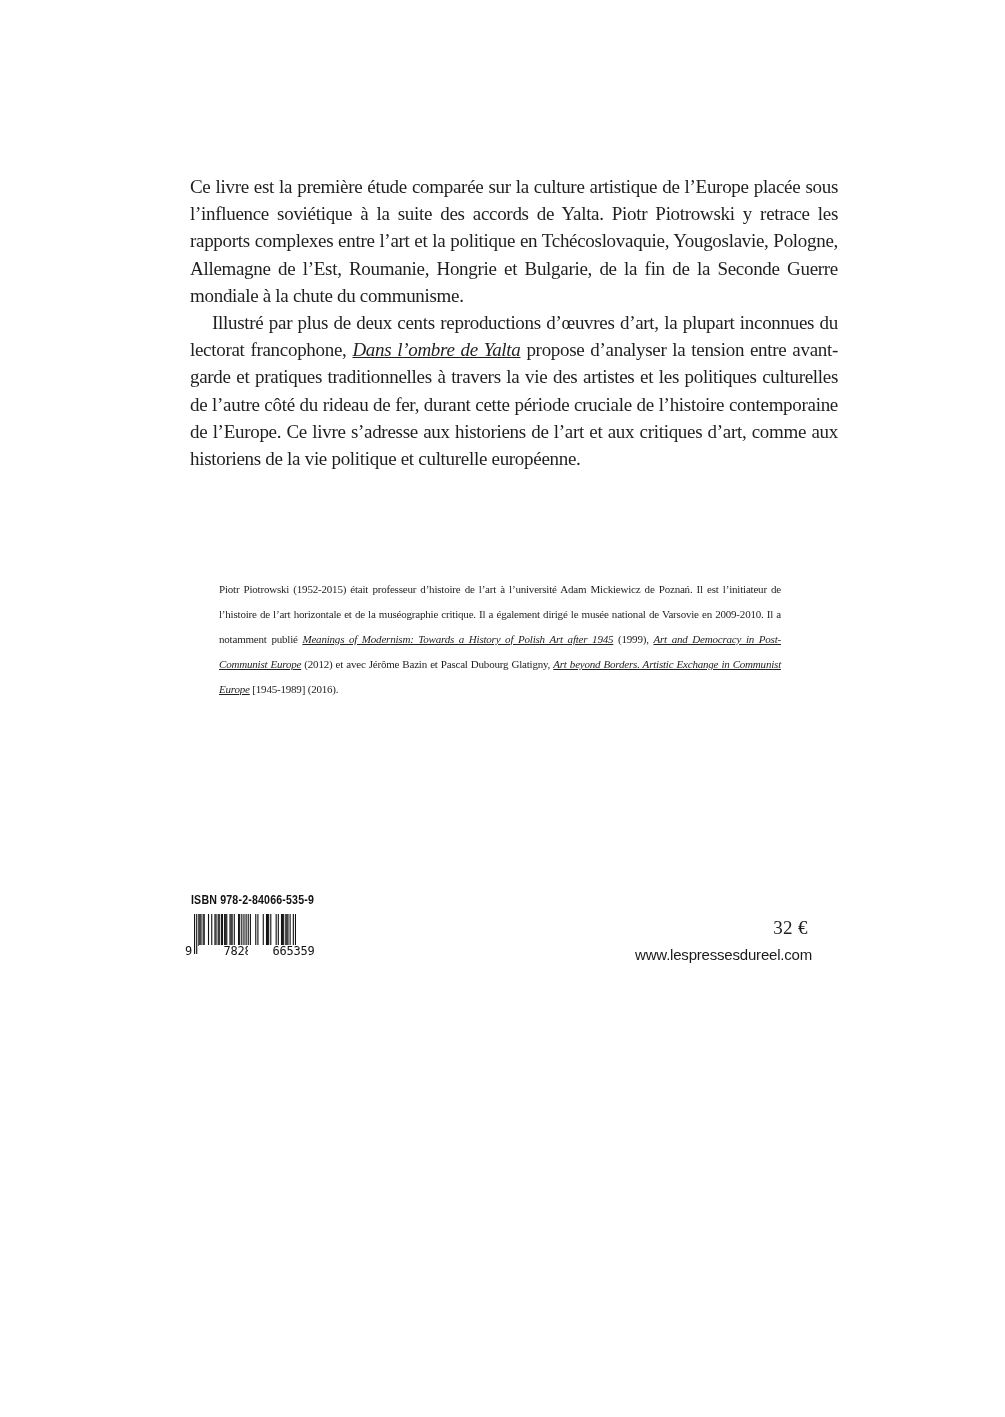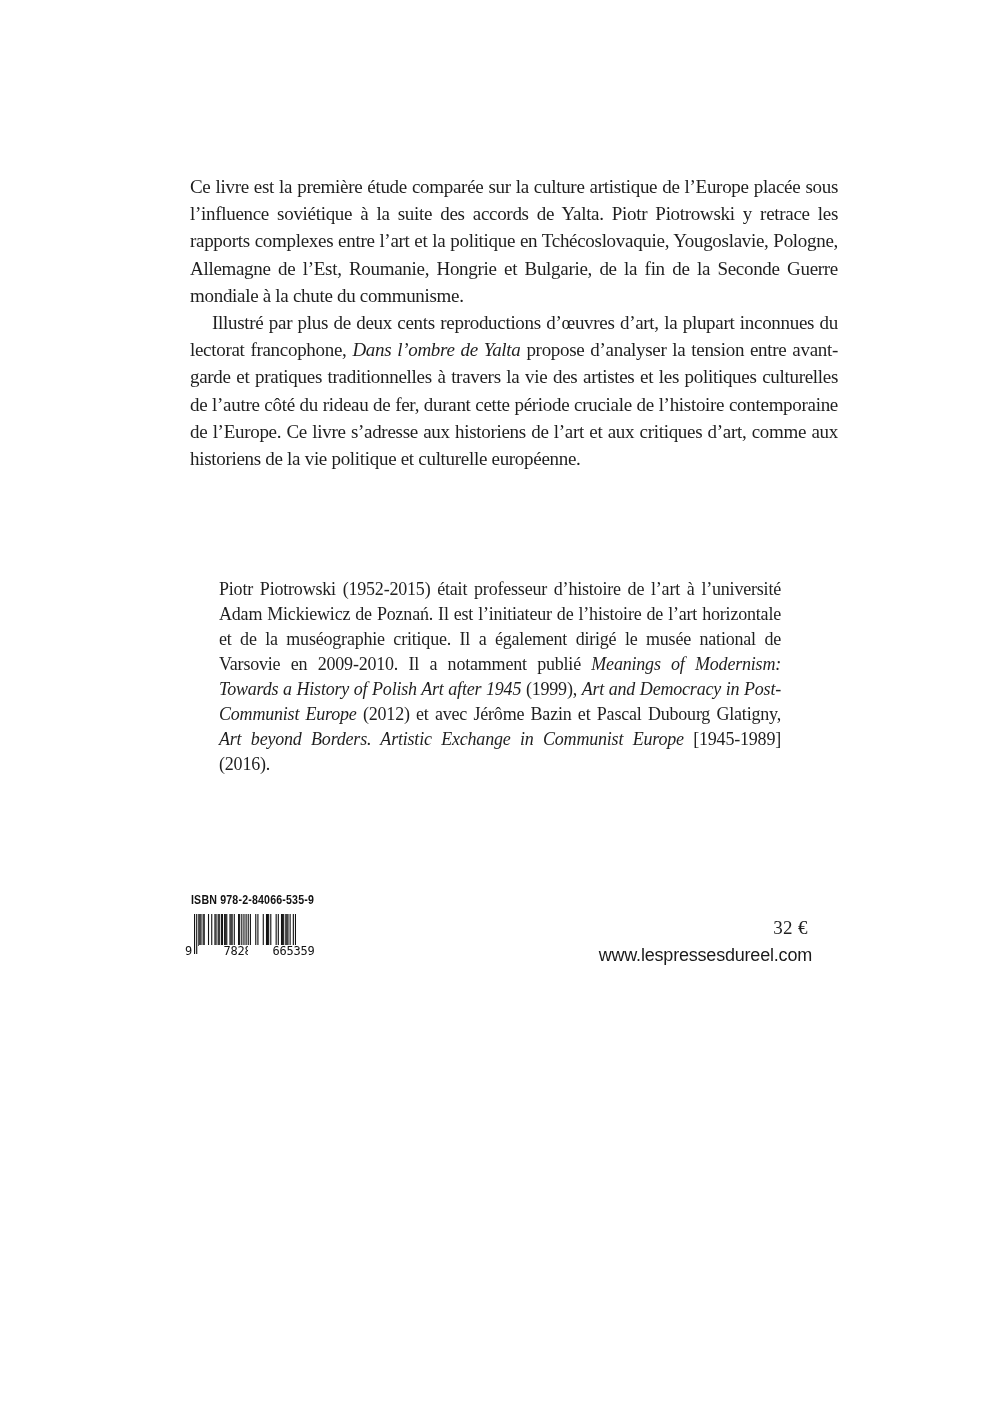--- a/index.html
+++ b/index.html
@@ -32,28 +32,28 @@
   }
   .synopsis p { margin: 0; }
   .synopsis p.indent { text-indent: 22px; }
 
   
   .bio {
     position: absolute;
     left: 219px;
     top: 577px;
     width: 562px;
-    font-size: 18px;
+    font-size: 11px;
     line-height: 25px;
     letter-spacing: -0.2px;
     text-align: justify;
   }
   .bio p { margin: 0; }
 
-  em { font-style: italic; }
+  em { font-style: italic; text-decoration: underline; }
 
   
   .credit {
     position: absolute;
     left: 191px;
     top: 853px;
     margin: 0;
     font-size: 14.5px;
     letter-spacing: -0.1px;
     white-space: nowrap;
@@ -105,21 +105,21 @@
   }
   .price {
     font-size: 19px;
     line-height: 22px;
     letter-spacing: 0.4px;
     padding-right: 4px;
   }
   .website {
     margin-top: 7px;
     font-family: "Liberation Sans", sans-serif;
-    font-size: 18px;
+    font-size: 15px;
     line-height: 18px;
     letter-spacing: -0.2px;
     color: #1a1a1a;
   }
 </style>
 </head>
 <body>
 
 <div class="page">
 

